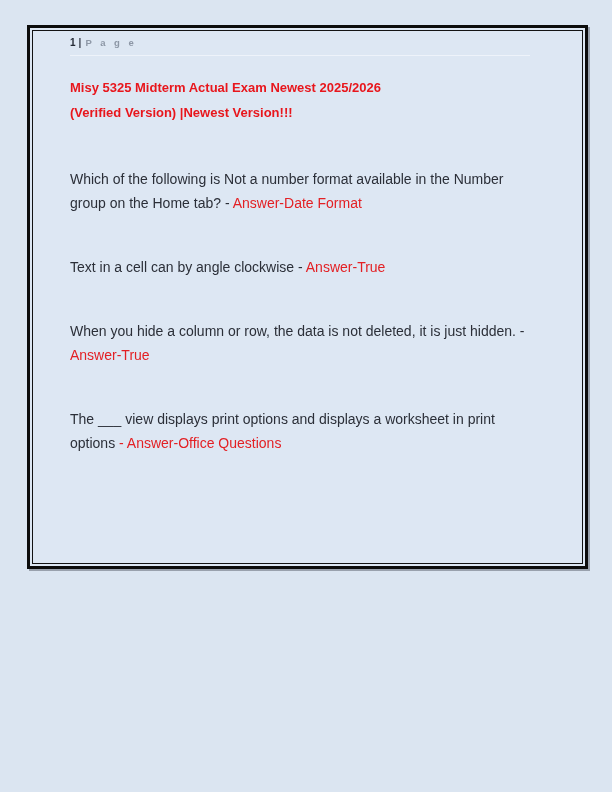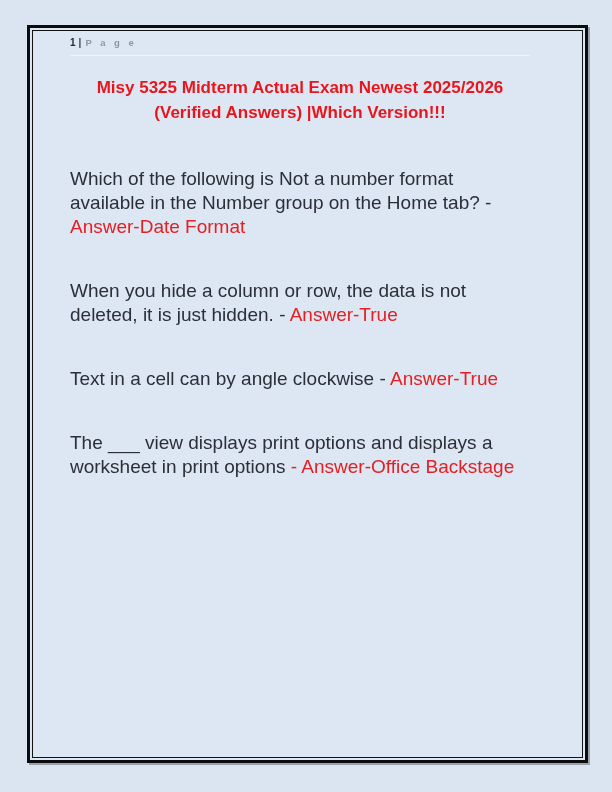--- a/index.html
+++ b/index.html
@@ -12,21 +12,21 @@
     position: relative;
     overflow: hidden;
     background: #dbe5f1;
     font-family: "Liberation Sans", "DejaVu Sans", sans-serif;
   }
   .page-frame {
     position: absolute;
     left: 27px;
     top: 25px;
     width: 561px;
-    height: 738px;
+    height: 544px;
     box-sizing: border-box;
     border: 3px solid #0c0c0c;
     box-shadow: 2px 2px 0 #99a1ad;
     background: #dde7f3;
   }
   .page-inner {
     position: absolute;
     inset: 2px;
     border: 1px solid #131313;
   }
@@ -53,59 +53,59 @@
     margin: 0 4px 0 3px;
   }
   .page-label {
     letter-spacing: 3px;
     color: #8d97a6;
     font-size: 9.5px;
     font-weight: 600;
   }
   .doc-title {
     margin: 19px 0 42px 0;
-    text-align: center;
+    text-align: left;
     font-weight: bold;
-    font-size: 17px;
+    font-size: 13px;
     line-height: 25px;
     color: var(--title-red, #e8161c);
   }
   .qa {
     margin: 0 0 40px 0;
-    font-size: 19px;
+    font-size: 14px;
     line-height: 24px;
     color: #2b2f38;
   }
   .answer {
     color: var(--answer-red, #e32024);
   }
 </style>
 </head>
 <body style="background: rgb(219, 229, 241);">
 
 <div class="page-frame">
   <div class="page-inner">
     <div class="content">
 
       <div class="header-row">
         <span class="page-num">1</span><span class="header-sep">|</span><span class="page-label">P a g e</span>
       </div>
 
       <div class="doc-title">
         <div>Misy 5325 Midterm Actual Exam Newest 2025/2026</div>
-        <div>(Verified Answers) |Which Version!!!</div>
+        <div>(Verified Version) |Newest Version!!!</div>
       </div>
 
       <div>
         <p class="qa"><span>Which of the following is Not a number format available in the Number group on the Home tab? - </span><span class="answer">Answer-Date Format</span></p>
 
 
+        <p class="qa"><span>Text in a cell can by angle clockwise - </span><span class="answer">Answer-True</span></p>
+
         <p class="qa"><span>When you hide a column or row, the data is not deleted, it is just hidden. - </span><span class="answer">Answer-True</span></p>
 
-        <p class="qa"><span>Text in a cell can by angle clockwise - </span><span class="answer">Answer-True</span></p>
 
-
-        <p class="qa"><span>The ___ view displays print options and displays a worksheet in print options </span><span class="answer">- Answer-Office Backstage</span></p>
+        <p class="qa"><span>The ___ view displays print options and displays a worksheet in print options </span><span class="answer">- Answer-Office Questions</span></p>
       </div>
 
     </div>
   </div>
 </div>
 
 </body></html>

